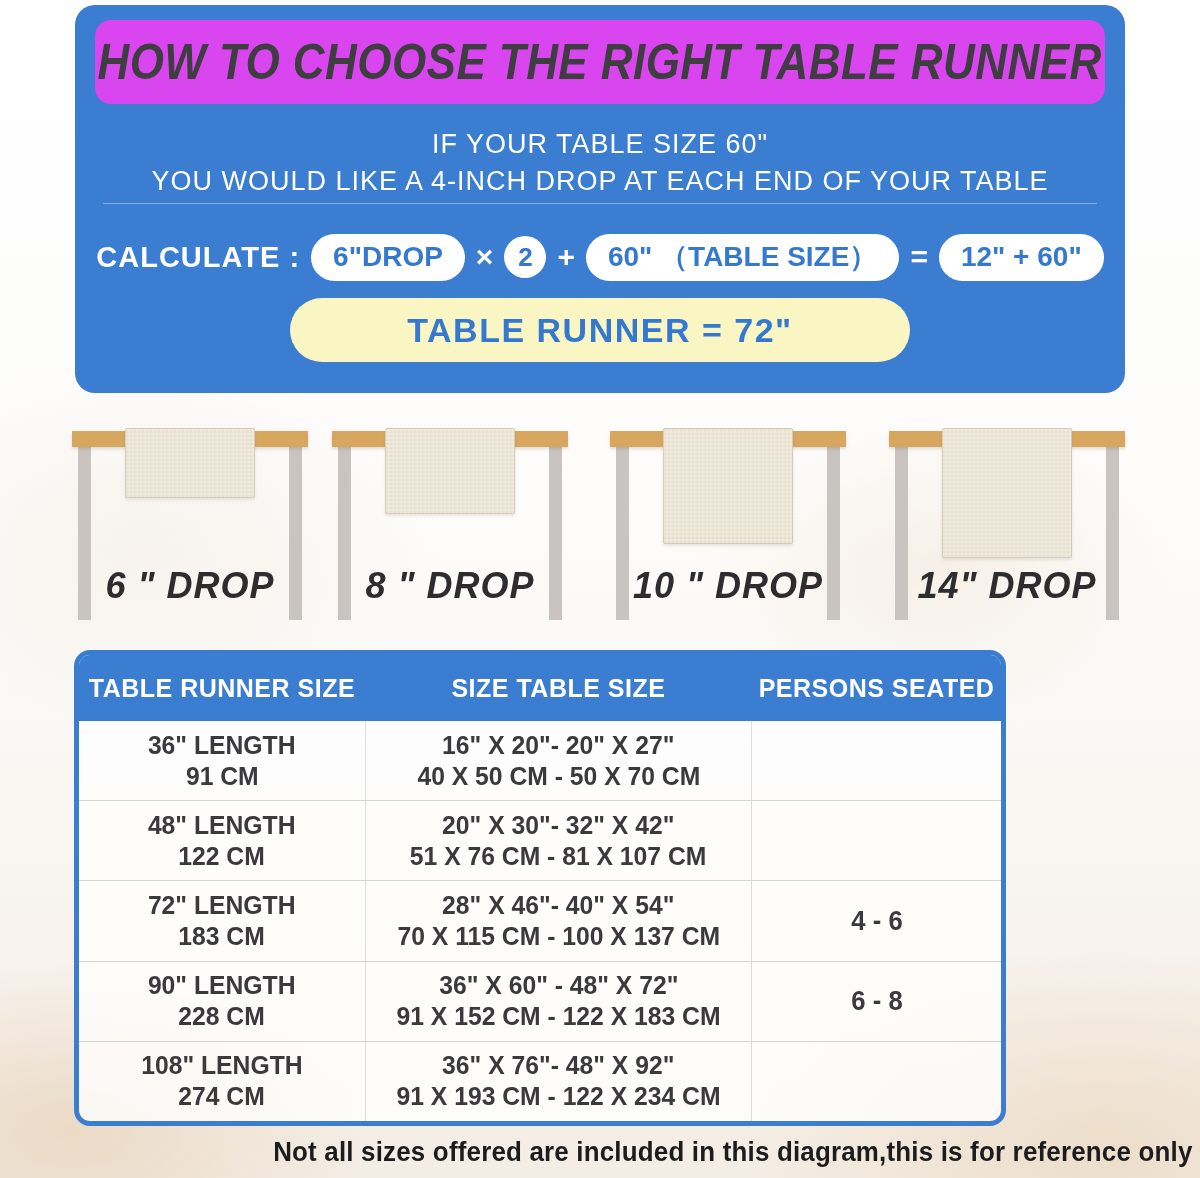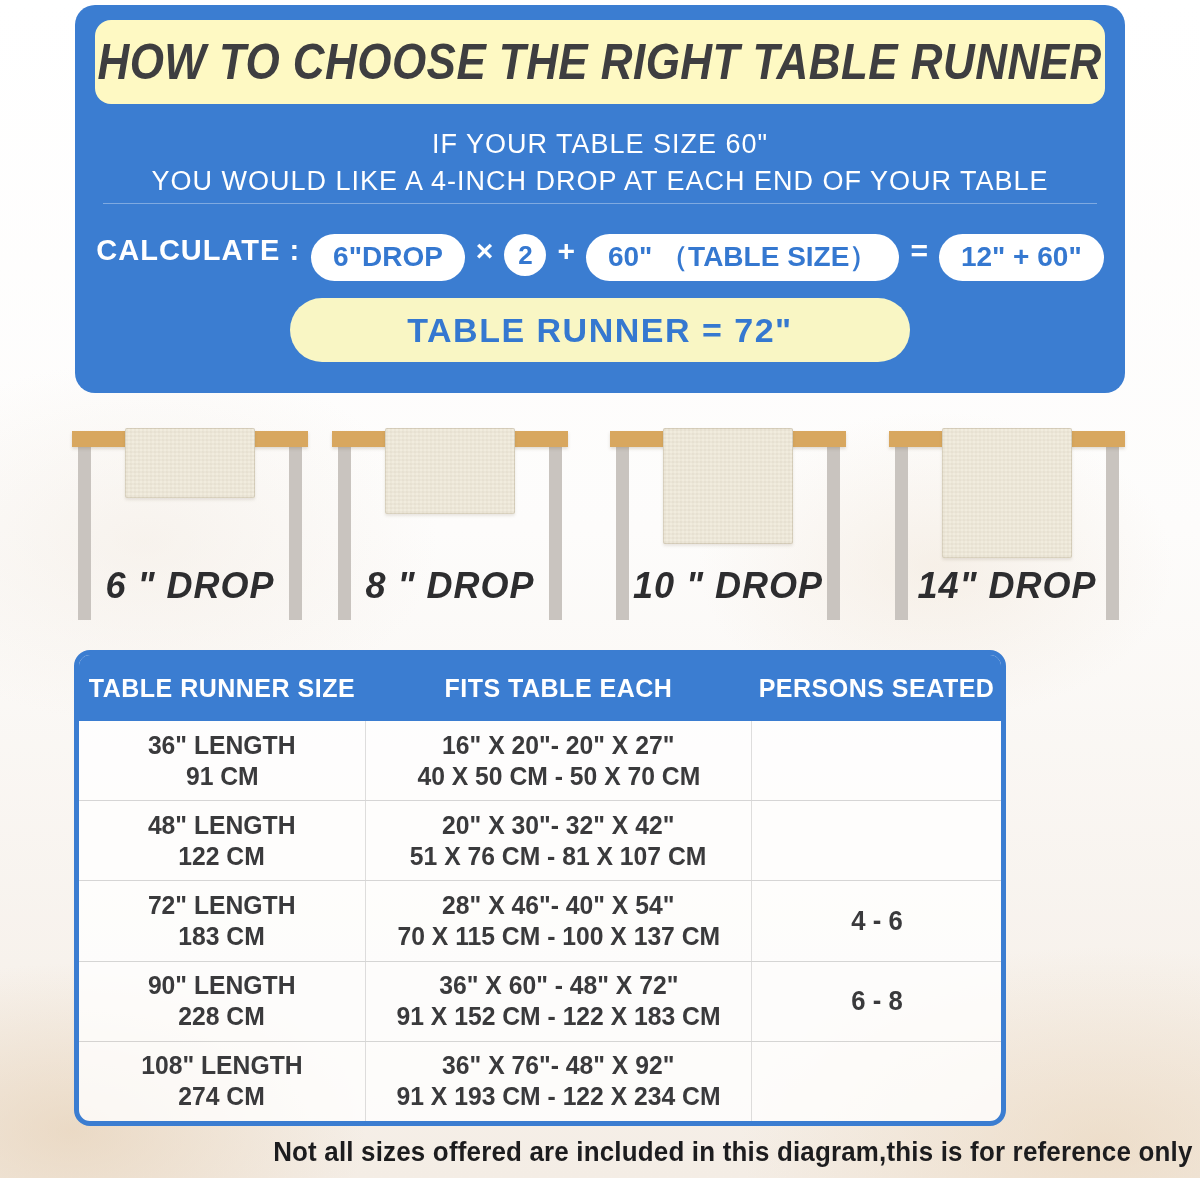--- a/index.html
+++ b/index.html
@@ -16,36 +16,36 @@
     overflow:hidden;
   }
 
   
   .top-panel {
     position:absolute; left:75px; top:5px; width:1050px; height:388px;
     background:#3b7dd1; border-radius:20px;
   }
   .title-card {
     position:absolute; left:20px; right:20px; top:15px; height:84px;
-    background:#fef9c3; border-radius:16px;
+    background:#d946ef; border-radius:16px;
     display:flex; align-items:center; justify-content:center;
   }
   .title-text {
     font-size:50px; font-weight:bold; font-style:italic; color:#3e3e40;
     white-space:nowrap; transform:scaleX(0.88); letter-spacing:0.5px;
   }
   .subtitles { position:absolute; top:121px; left:0; right:0; text-align:center; color:#ffffff; }
   .subtitle-line { font-size:27px; letter-spacing:1px; line-height:37px; font-weight:400; }
   .panel-divider {
     position:absolute; top:198px; left:28px; right:28px; height:1px;
     background:rgba(255,255,255,0.35);
   }
   .calc-row {
     position:absolute; top:229px; left:0; right:0;
-    display:flex; justify-content:center; gap:11px;
+    display:flex; align-items:center; justify-content:center; gap:11px;
   }
   .calc-label { color:#ffffff; font-weight:bold; font-size:29px; letter-spacing:1px; white-space:nowrap; }
   .pill {
     background:#ffffff; color:#3578d0; font-weight:bold; font-size:28px;
     padding:8px 22px; border-radius:27px; white-space:nowrap; line-height:1.1;
   }
   .op { color:#ffffff; font-weight:bold; font-size:30px; }
   .num-circle {
     background:#ffffff; color:#3578d0; width:42px; height:42px; border-radius:50%;
     display:flex; align-items:center; justify-content:center;
@@ -161,21 +161,21 @@
   <div class="leg leg-left"></div>
   <div class="leg leg-right"></div>
   <div class="tabletop"></div>
   <div class="runner"></div>
   <div class="drop-label">14" DROP</div>
 </div>
 
 <div class="size-panel">
   <div class="size-header">
     <div>TABLE RUNNER SIZE</div>
-    <div>FITS TABLE EACH</div>
+    <div>SIZE TABLE SIZE</div>
     <div>PERSONS SEATED</div>
   </div>
   <div class="size-body">
 
     <div class="size-row">
       <div class="cell">
         <div class="cell-line">36" LENGTH</div>
         <div class="cell-line">91 CM</div>
       </div>
       <div class="cell cell-mid">

